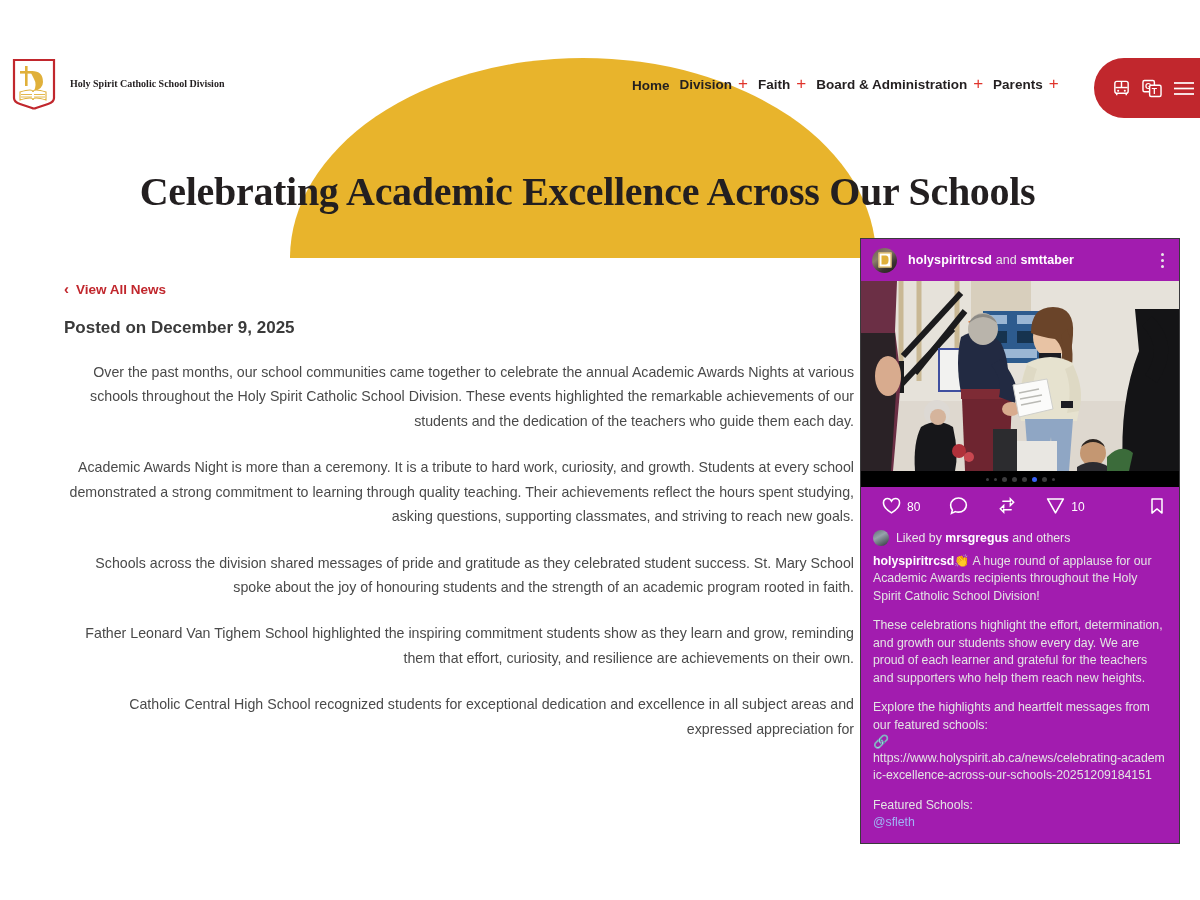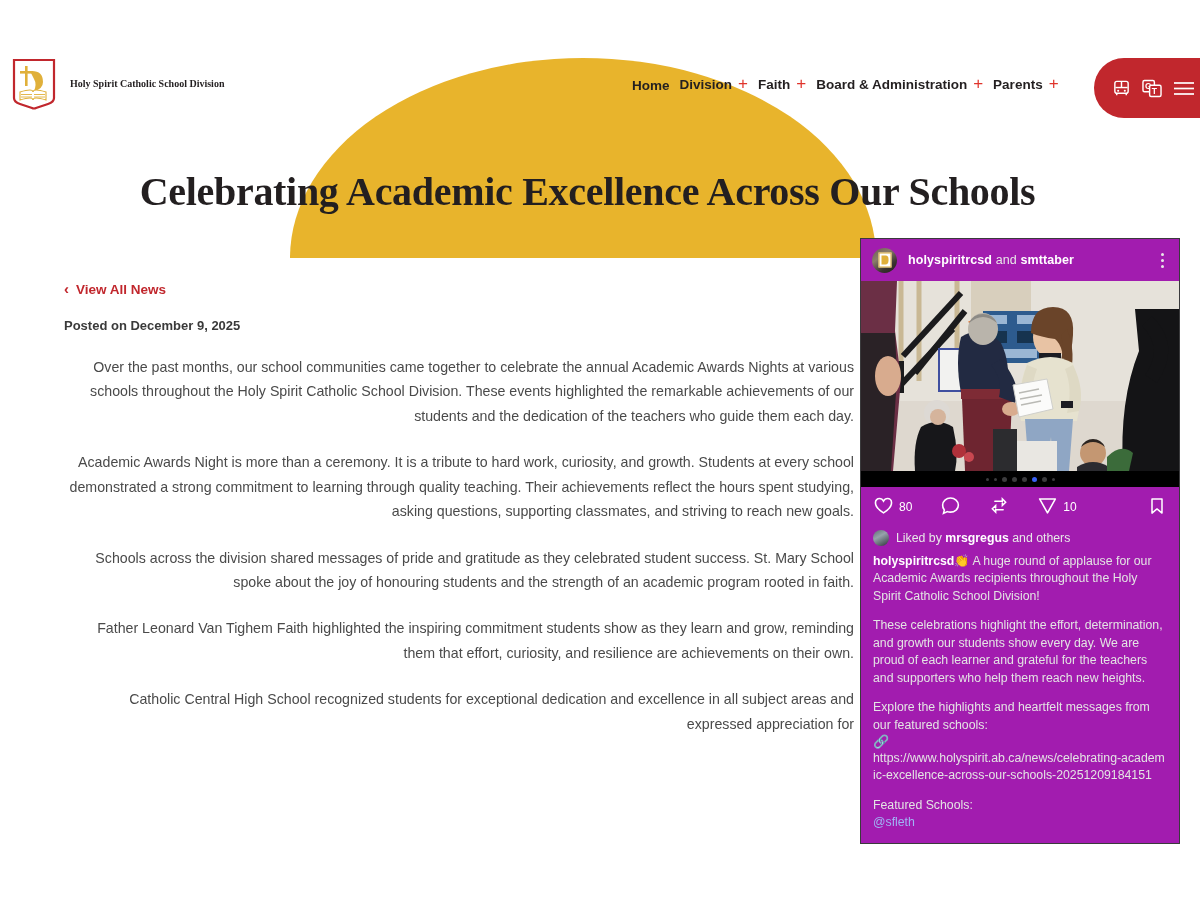--- a/index.html
+++ b/index.html
@@ -113,21 +113,21 @@
     font-size: 13.5px;
     font-weight: bold;
     cursor: pointer;
     margin-bottom: 21px;
   }
   .chev {
     font-size: 15px; line-height: 1;
     position: relative; top: -1px;
   }
   .posted {
-    font-size: 13px;
+    font-size: 17px;
     font-weight: bold;
     color: #3a3a3a;
     margin-bottom: 22px;
   }
   .article p {
     font-size: 14.2px;
     line-height: 1.72;
     color: #4a4a4a;
     margin-bottom: 22px;
     text-align: right;
@@ -194,21 +194,21 @@
     height: 16px;
     display: flex; align-items: center; justify-content: center; gap: 5px;
     background: #000;
   }
   .ig-dotsrow i { width: 5px; height: 5px; border-radius: 50%; background: #3c3c3e; display: block; }
   .ig-dotsrow i.tiny { width: 3px; height: 3px; }
   .ig-dotsrow i.on { background: #3a62f5; }
 
   .ig-actions {
     display: flex; align-items: center; gap: 21px;
-    padding: 6px 12px 9px 12px;
+    padding: 6px 12px 9px 20px;
   }
   .ig-act {
     display: flex; align-items: center; gap: 5px;
     padding: 2px 7px 2px 0;
     cursor: pointer;
     color: #fff; font-size: 12px;
   }
   .ig-save { margin-left: auto; cursor: pointer; }
 
   .ig-liked {
@@ -310,21 +310,21 @@
 
   <div class="article">
     <div class="back-link">
       <span class="chev">‹</span>
       <span>View All News</span>
     </div>
     <div class="posted">Posted on December 9, 2025</div>
     <p>Over the past months, our school communities came together to celebrate the annual Academic Awards Nights at various schools throughout the Holy Spirit Catholic School Division. These events highlighted the remarkable achievements of our students and the dedication of the teachers who guide them each day.</p>
     <p>Academic Awards Night is more than a ceremony. It is a tribute to hard work, curiosity, and growth. Students at every school demonstrated a strong commitment to learning through quality teaching. Their achievements reflect the hours spent studying, asking questions, supporting classmates, and striving to reach new goals.</p>
     <p>Schools across the division shared messages of pride and gratitude as they celebrated student success. St. Mary School spoke about the joy of honouring students and the strength of an academic program rooted in faith.</p>
-    <p>Father Leonard Van Tighem Faith highlighted the inspiring commitment students show as they learn and grow, reminding them that effort, curiosity, and resilience are achievements on their own.</p>
+    <p>Father Leonard Van Tighem School highlighted the inspiring commitment students show as they learn and grow, reminding them that effort, curiosity, and resilience are achievements on their own.</p>
     <p>Catholic Central High School recognized students for exceptional dedication and excellence in all subject areas and expressed appreciation for</p>
   </div>
 
   <div class="ig-card">
 
     <div class="ig-head">
       <div class="ig-avatar">
           <span class="av-logo">
             <i></i>
           </span>

